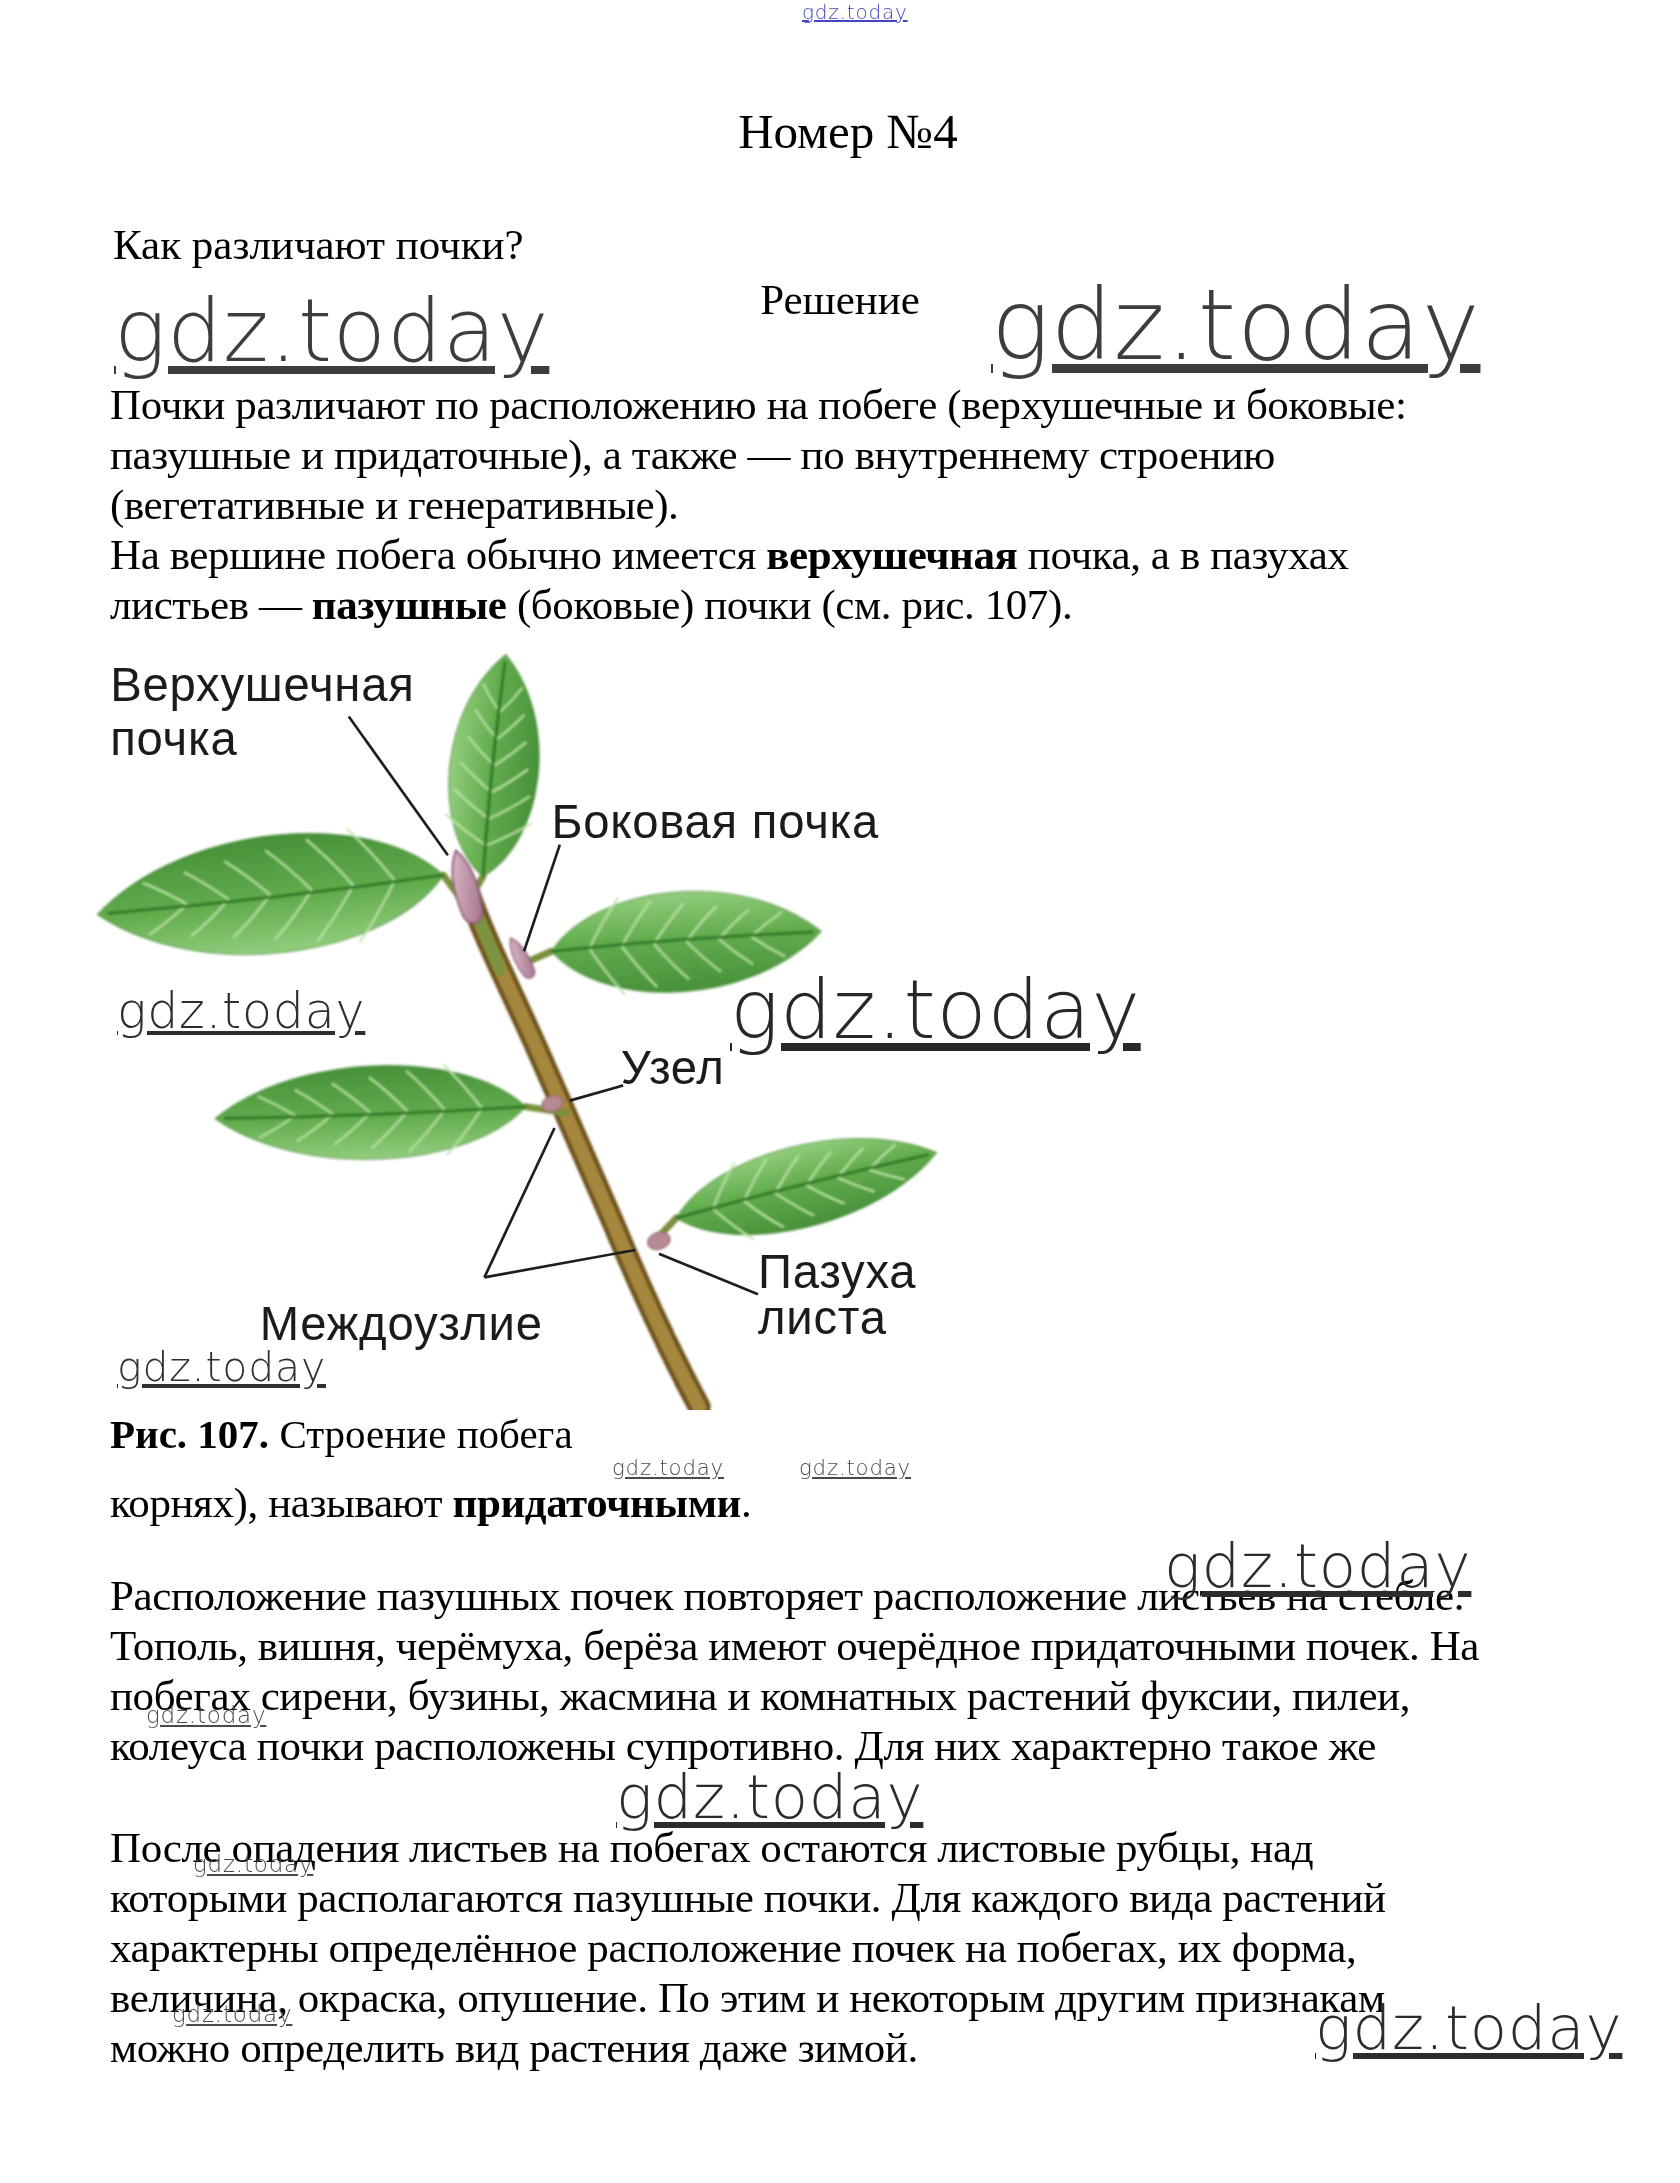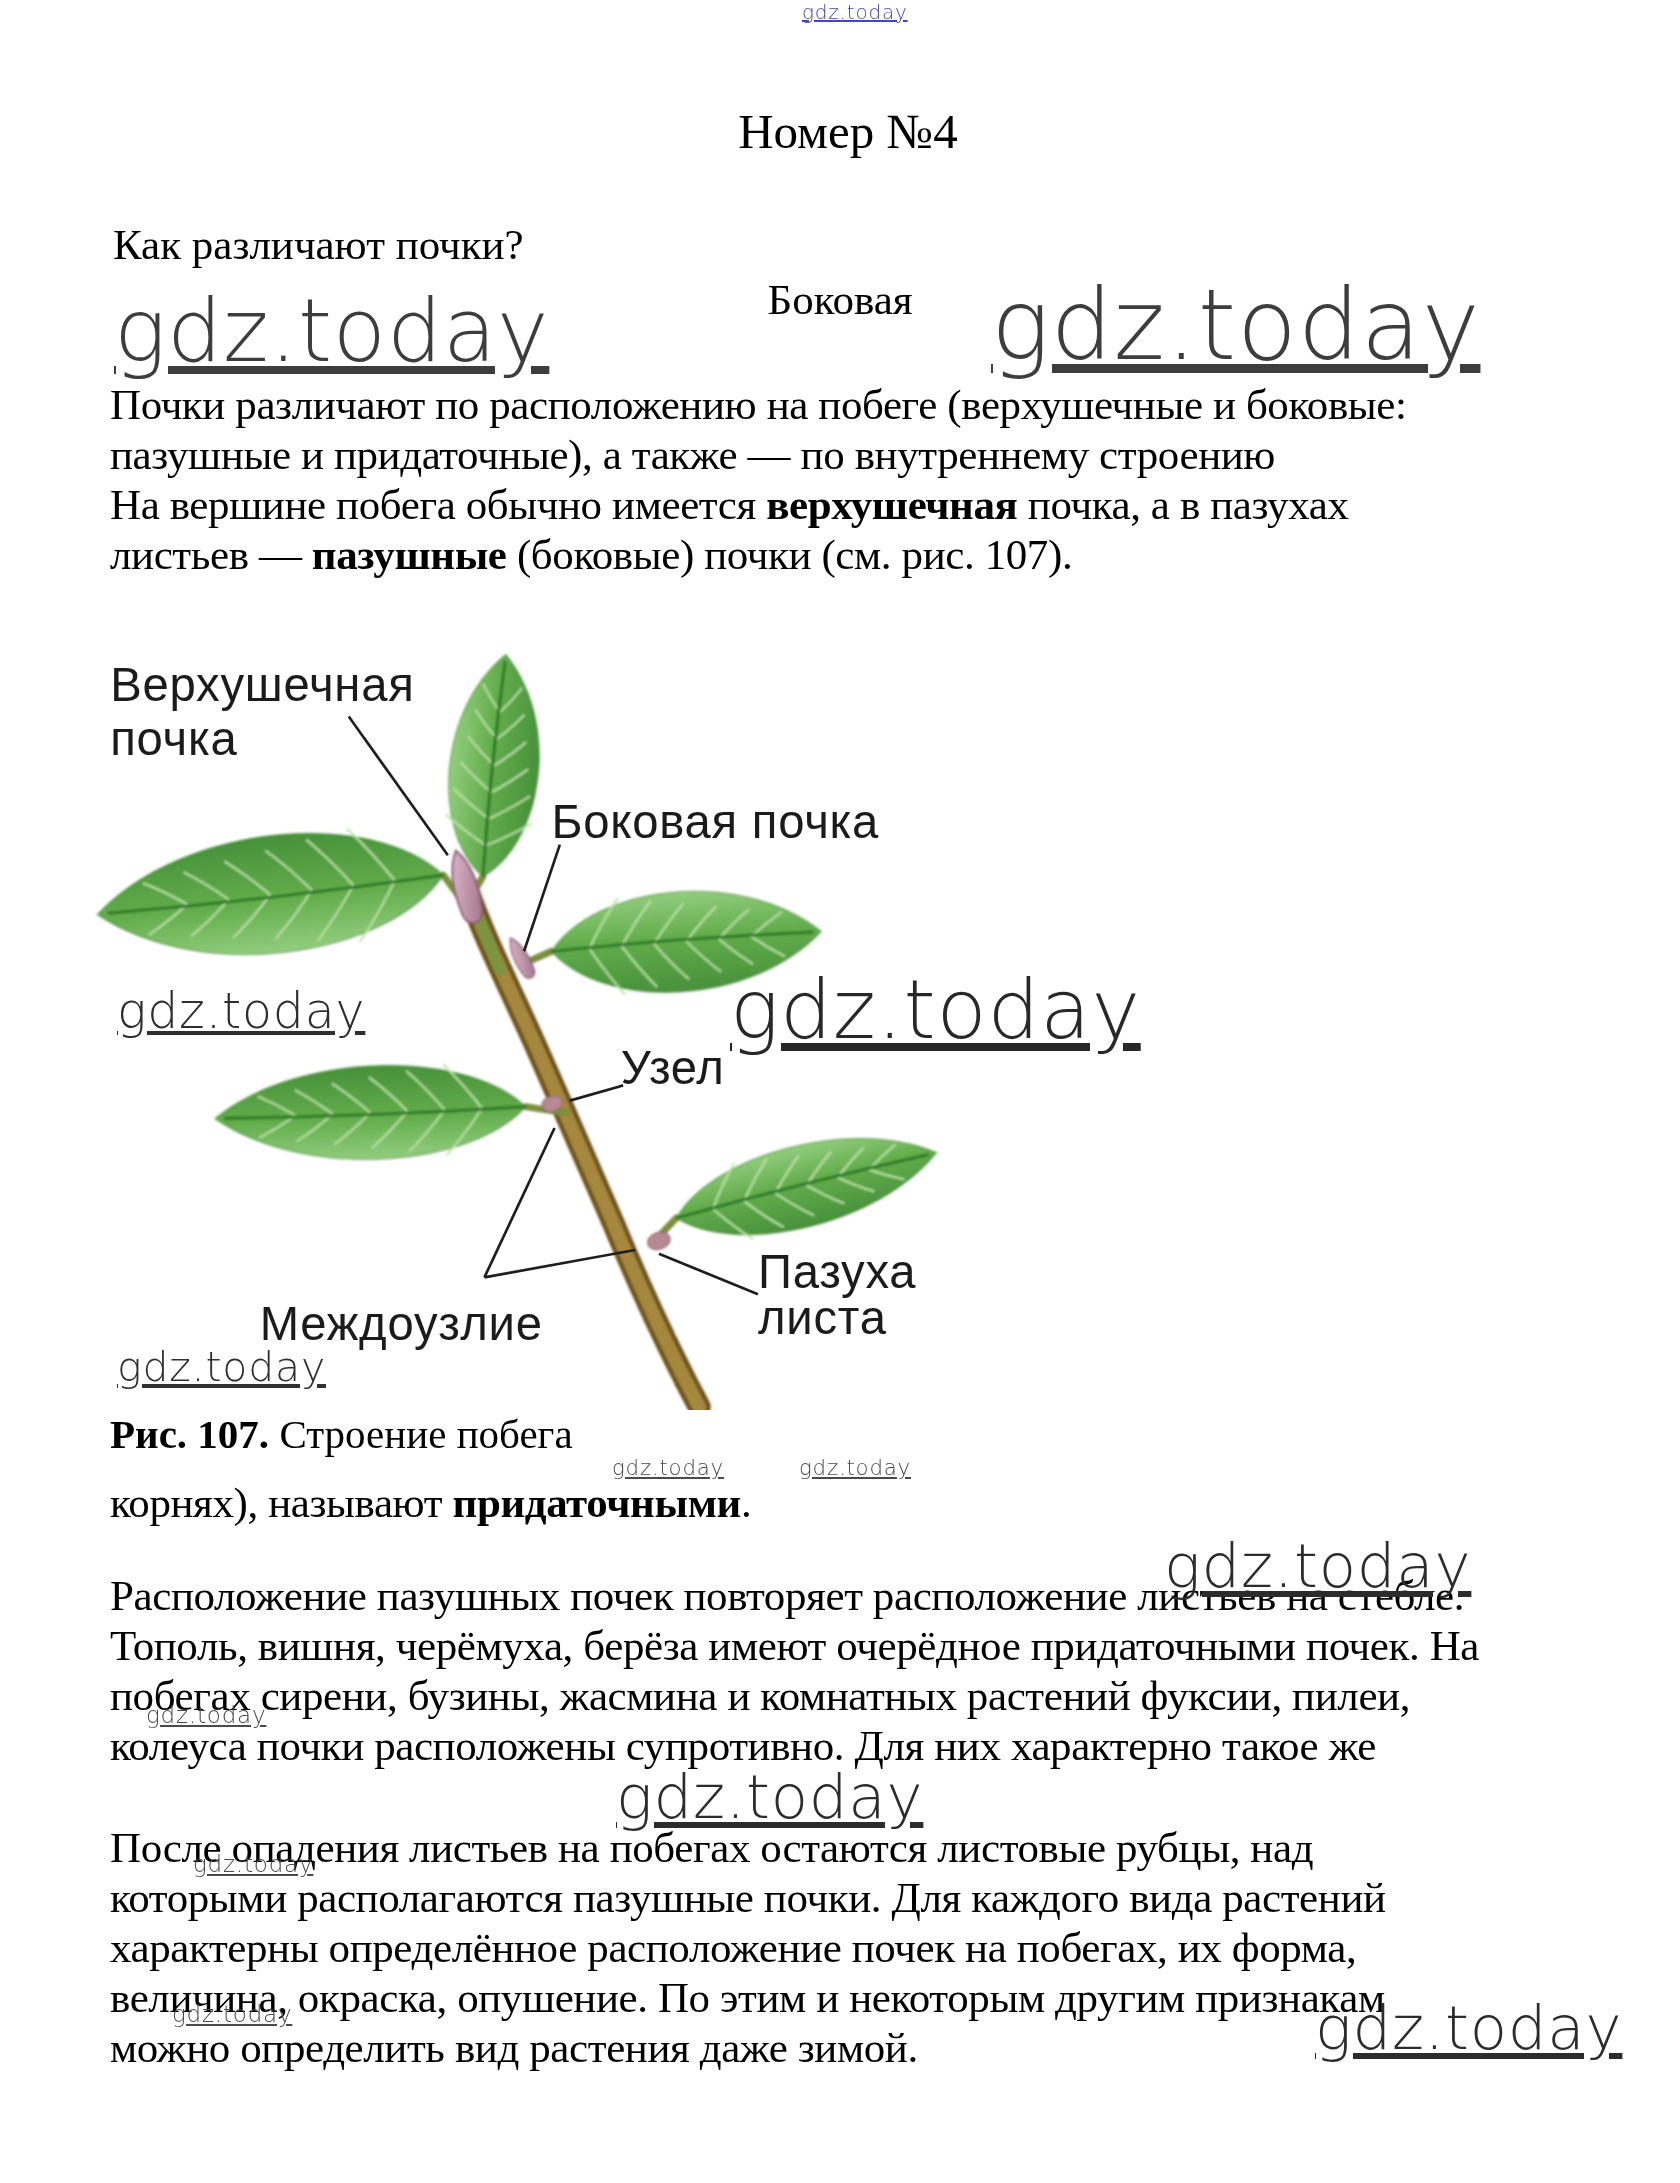--- a/index.html
+++ b/index.html
@@ -27,25 +27,26 @@
   .caption{position:absolute;left:110px;top:1411px;font-size:41px;line-height:46px;white-space:nowrap;}
   .caption b{font-weight:bold;margin-top:36px;}
 </style>
 </head>
 <body>
 
 <div class="page">
 
   <div class="center title">Номер №4</div>
   <div class="question">Как различают почки?</div>
-  <div class="center solution">Боковая</div>
+  <div class="center solution">Решение</div>
 
   <div class="para" style="top:380px">
       <div class="bodyline"><span>Почки различают по расположению на побеге (верхушечные и боковые:</span></div>
       <div class="bodyline"><span>пазушные и придаточные), а также — по внутреннему строению</span></div>
+      <div class="bodyline"><span>(вегетативные и генеративные).</span></div>
       <div class="bodyline"><span>На вершине побега обычно имеется </span><b>верхушечная</b><span> почка, а в пазухах</span></div>
       <div class="bodyline"><span>листьев — </span><b>пазушные</b><span> (боковые) почки (см. рис. 107).</span></div>
     </div>
   <div class="para" style="top:1478px">
       <div class="bodyline"><span>корнях), называют </span><b>придаточными</b><span>.</span></div>
     </div>
   <div class="para" style="top:1571px">
       <div class="bodyline"><span>Расположение пазушных почек повторяет расположение листьев на стебле.</span></div>
       <div class="bodyline"><span>Тополь, вишня, черёмуха, берёза имеют очерёдное придаточными почек. На</span></div>
       <div class="bodyline"><span>побегах сирени, бузины, жасмина и комнатных растений фуксии, пилеи,</span></div>

